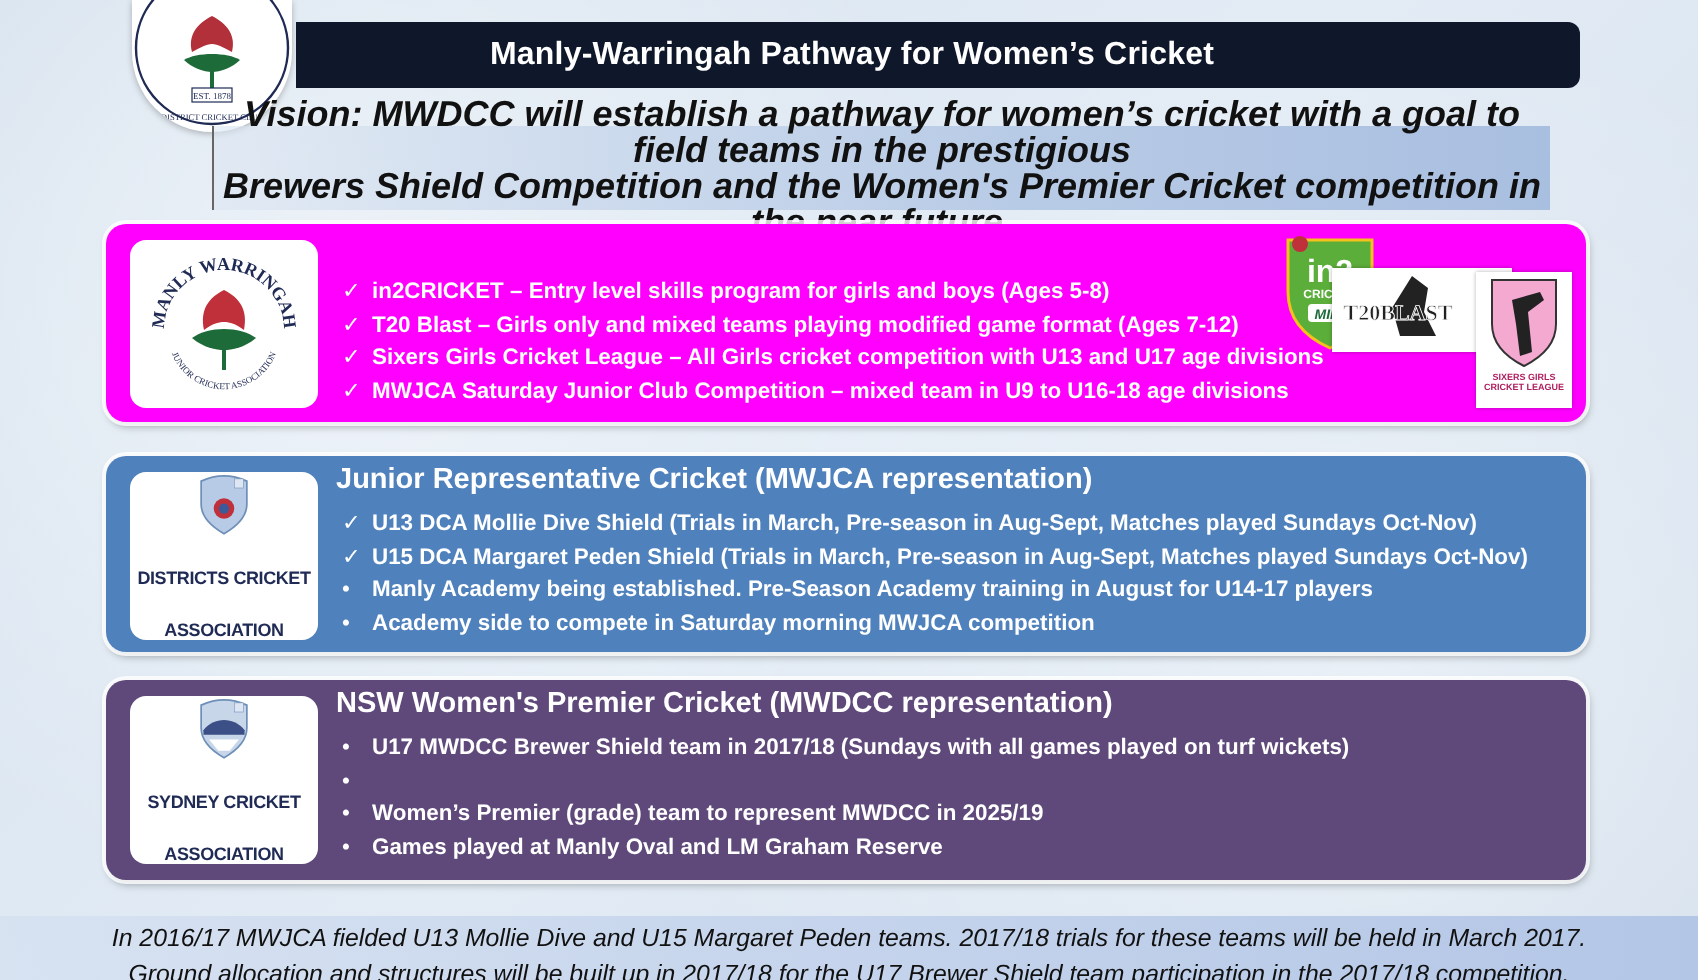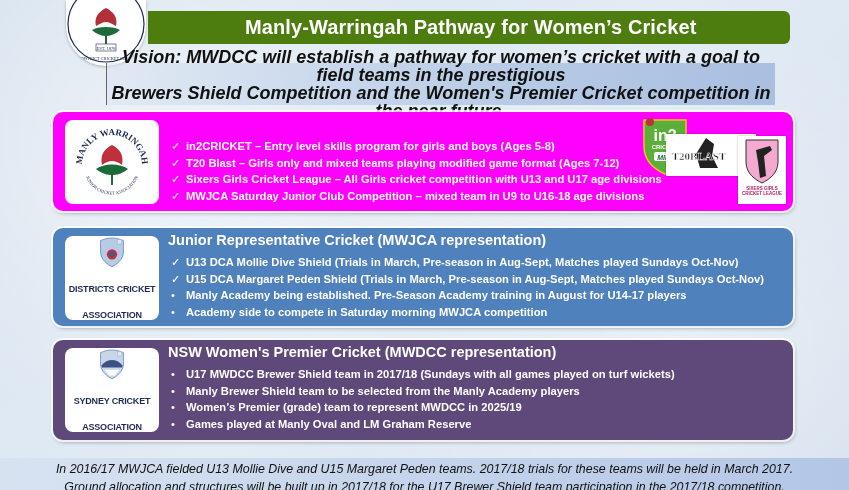--- a/index.html
+++ b/index.html
@@ -19,22 +19,22 @@
     left: 66px; top: 0px; width: 80px; height: 66px;
     background: #fff; border-radius: 0 0 40px 40px;
     box-shadow: 0 1px 3px rgba(0,0,0,0.25);
     overflow: hidden;
   }
   .club-logo svg { width: 80px; height: 66px; display: block; }
 
   
   .title-bar {
     left: 148px; top: 11px; width: 642px; height: 33px;
-    background: #4d7c0f; border-radius: 0 6px 6px 0;
-    color: #fff; font-weight: bold; font-size: 20px;
+    background: #0f172a; border-radius: 0 6px 6px 0;
+    color: #fff; font-weight: bold; font-size: 16px;
     display: flex; align-items: center;
   }
   .title-bar span { margin-left: 97px; letter-spacing: 0.1px; }
 
   
   .vision {
     left: 106px; top: 63px; width: 668px; height: 42px;
     background: linear-gradient(90deg, rgba(220,230,242,0.6) 0%, #b8cbe6 60%, #a9bfe0 100%);
     border-left: 1px solid #666;
     color: #111; font-style: italic; font-weight: bold; font-size: 18px;
@@ -223,21 +223,20 @@
     <div class="logo-caption">ASSOCIATION</div>
   </div>
   <div class="panel-title">NSW Women's Premier Cricket  (MWDCC representation)</div>
   <ul class="panel-list">
     <li>
         <span class="mark">•</span>
         <span>U17 MWDCC Brewer Shield team in 2017/18 (Sundays with all games played on turf wickets)</span>
       </li>
     <li>
         <span class="mark">•</span>
-        <span>Manly Brewer Shield team to be selected from the Manly Academy players</span>
       </li>
     <li>
         <span class="mark">•</span>
         <span>Women’s Premier (grade) team to represent MWDCC in 2025/19</span>
       </li>
     <li>
         <span class="mark">•</span>
         <span>Games played at Manly Oval and LM Graham Reserve</span>
       </li>
   </ul>

